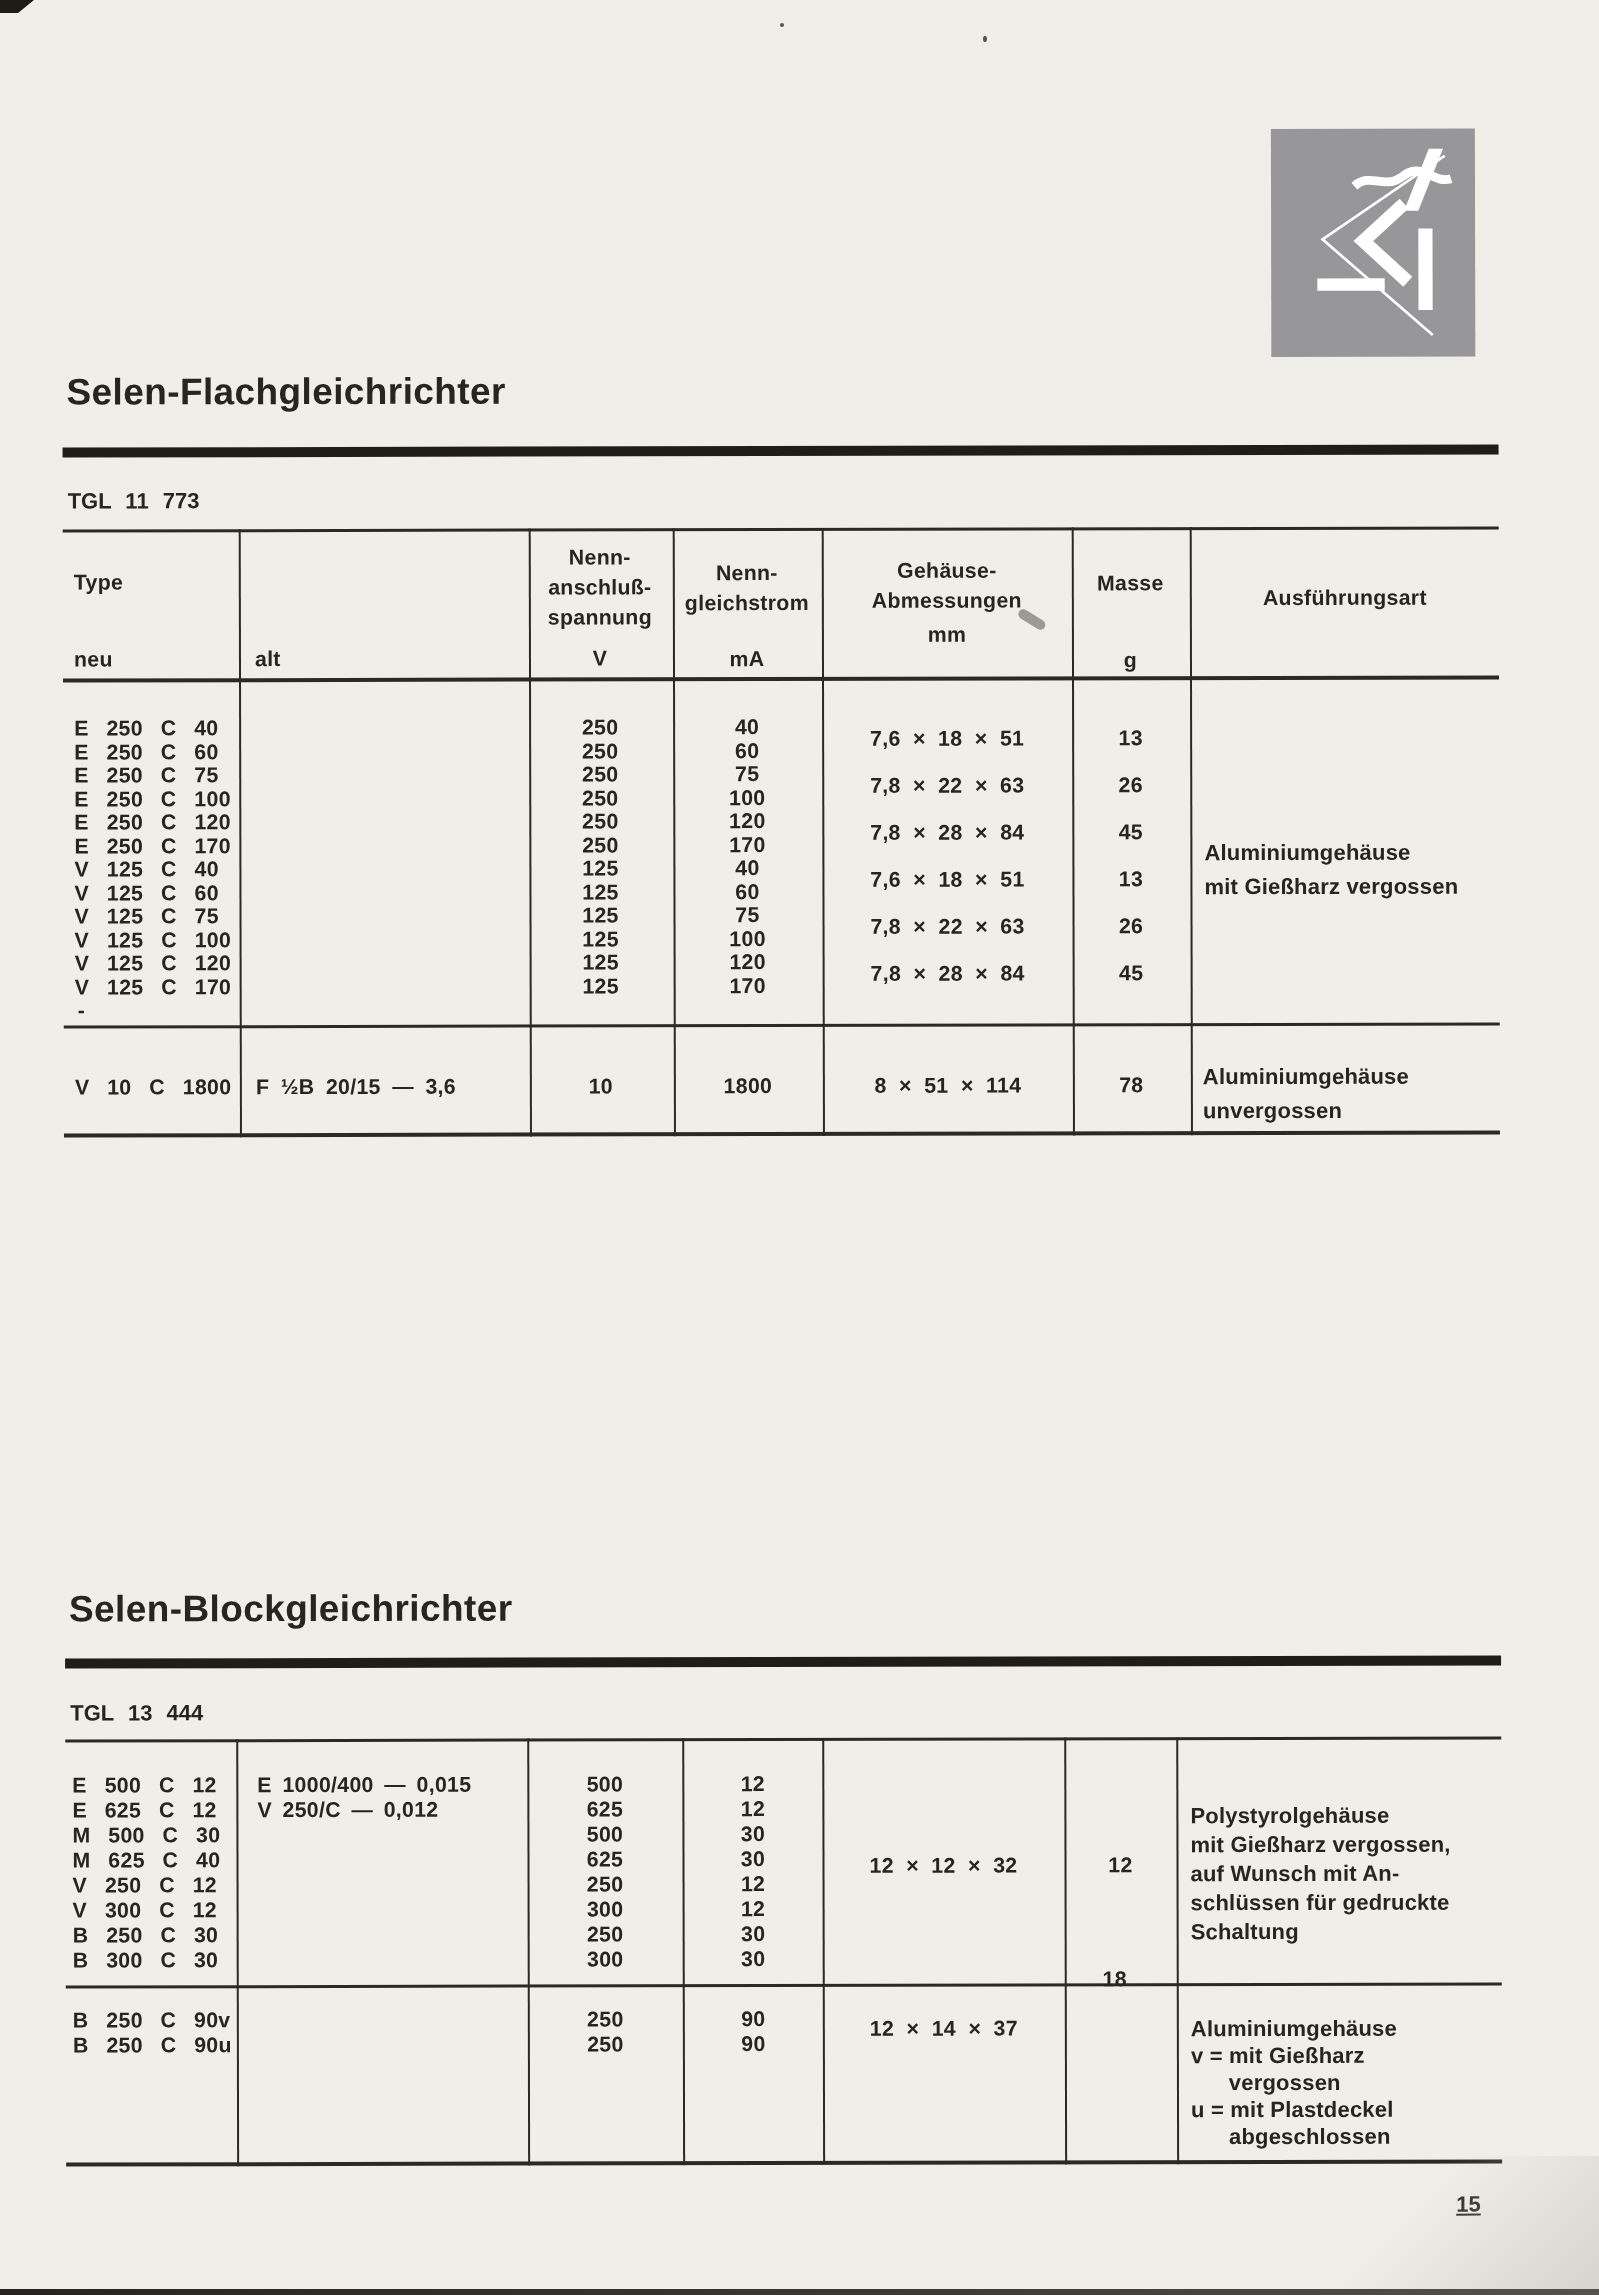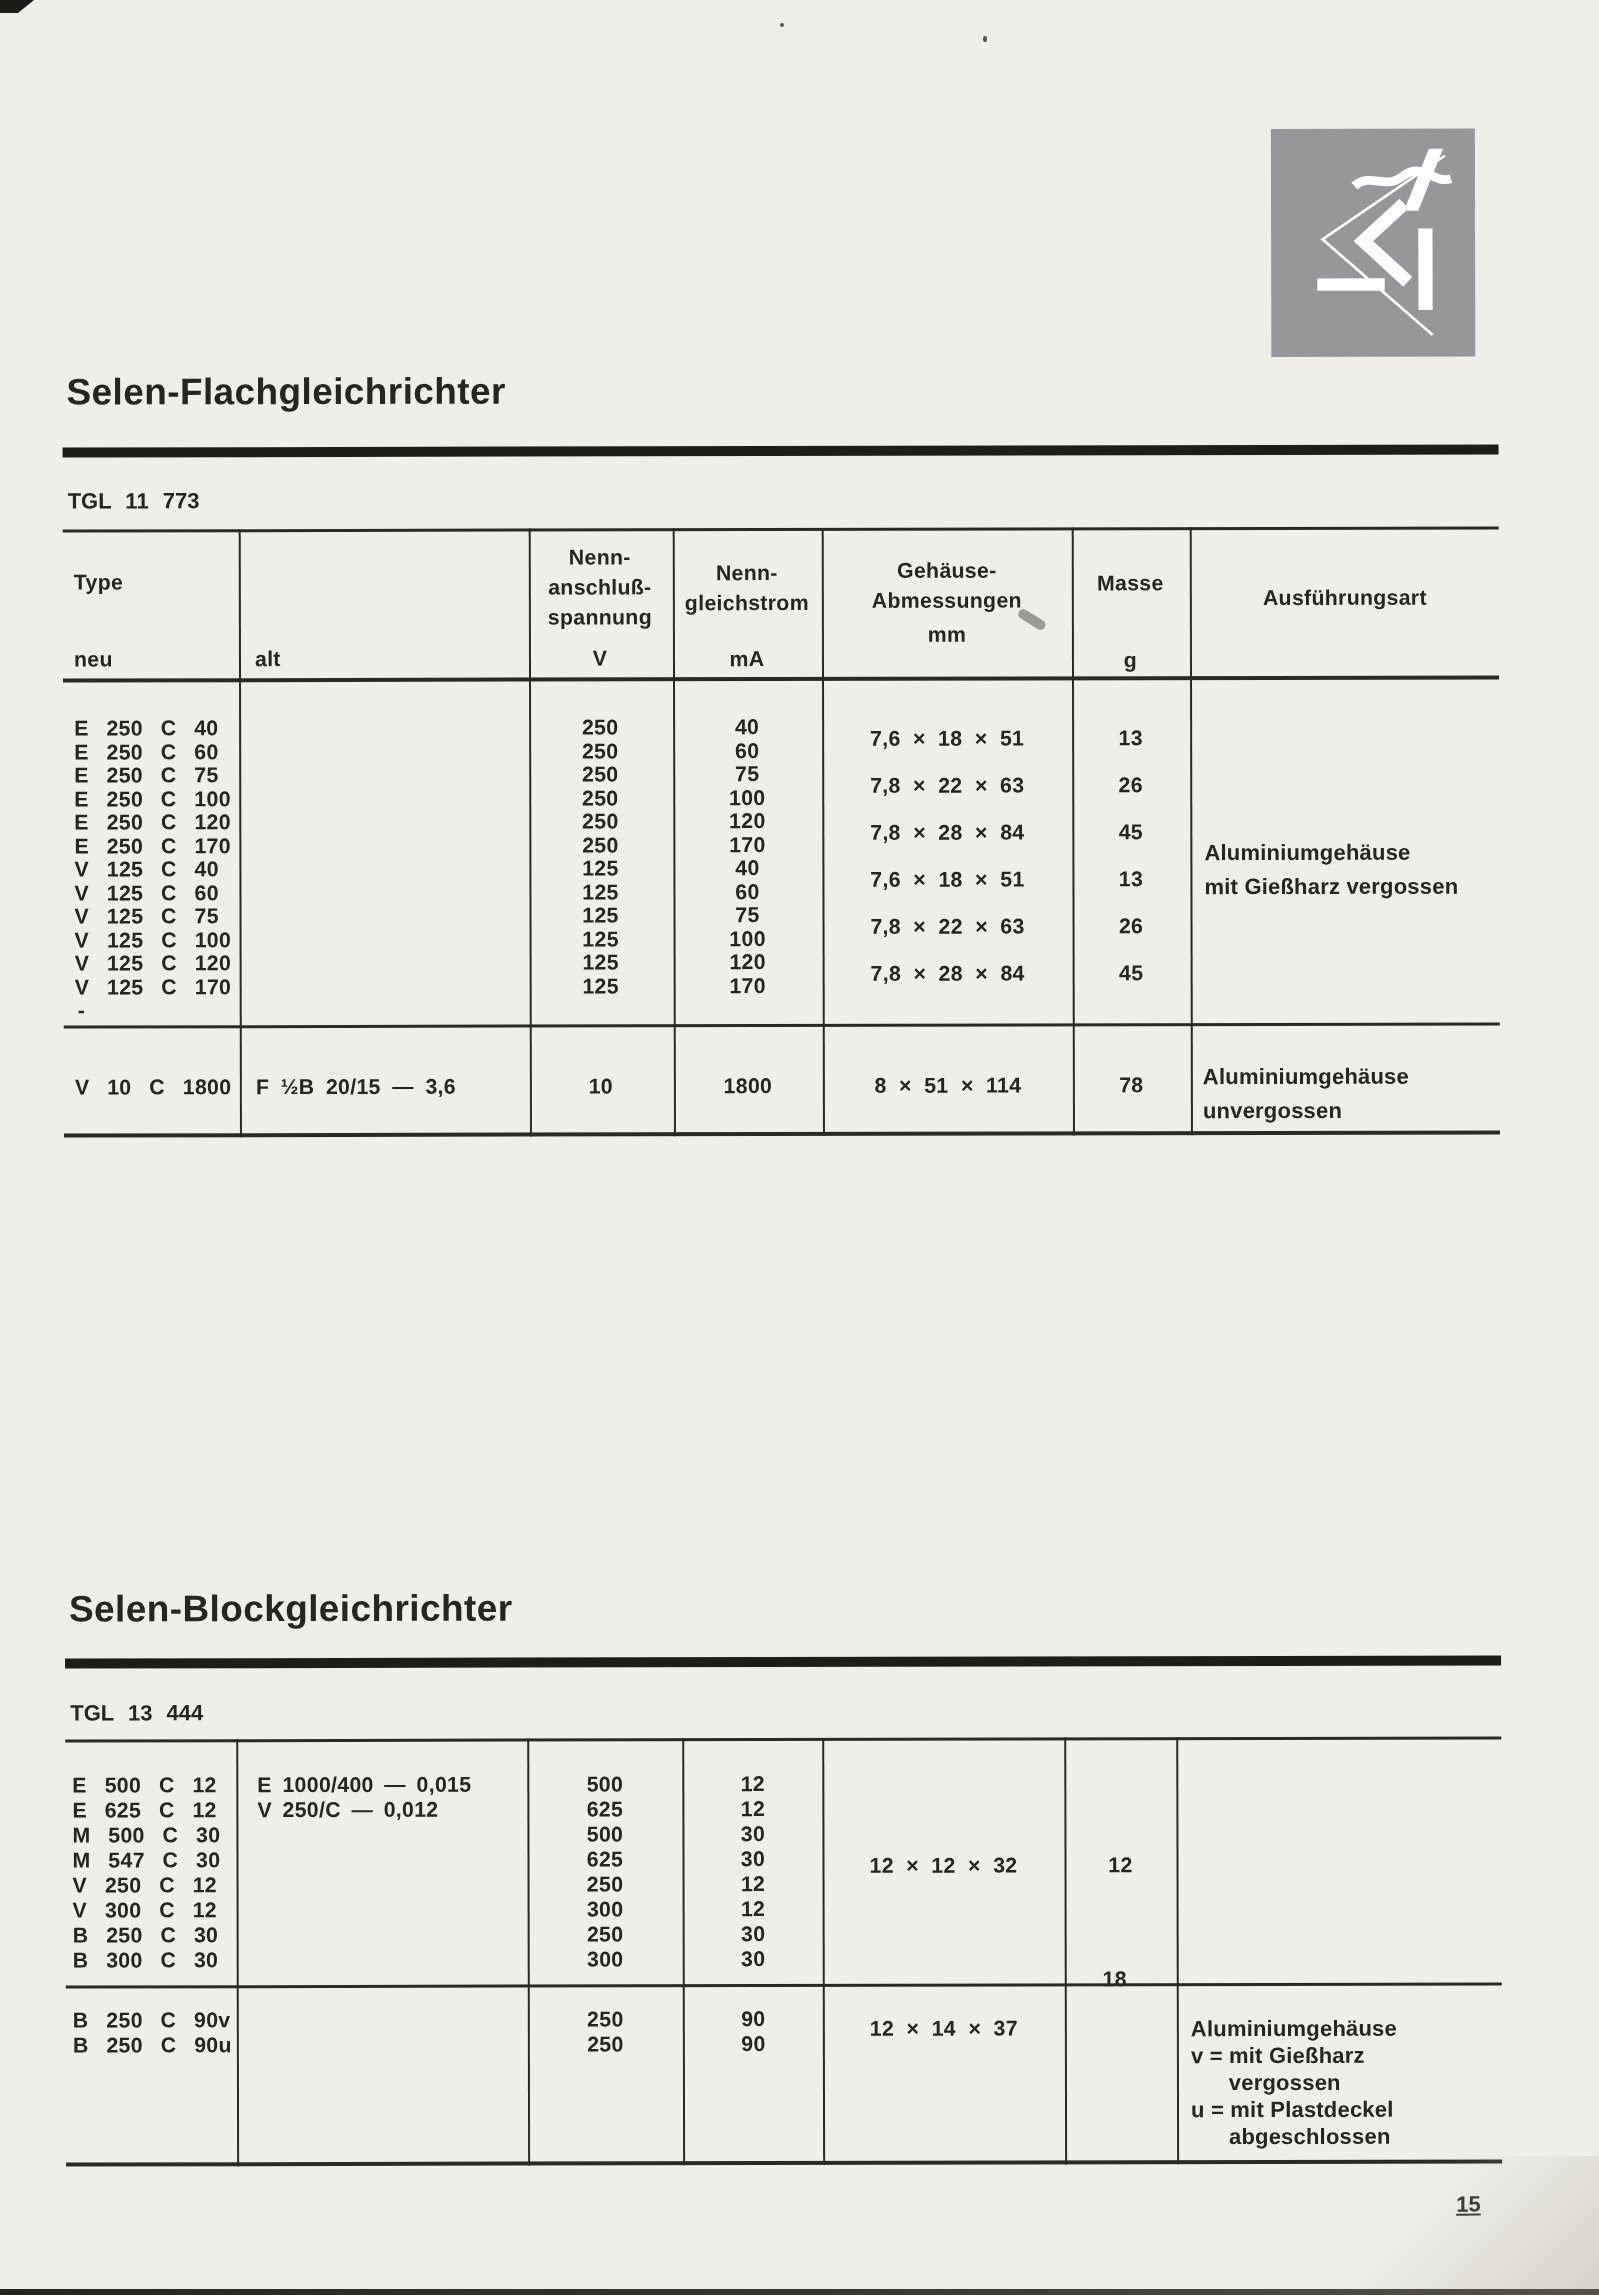--- a/index.html
+++ b/index.html
@@ -110,26 +110,27 @@
     <div class="hline" style="left:64px;top:1738px;width:1436px;height:2.7px"></div>
     <div class="hline" style="left:64px;top:1984px;width:1436px;height:2.7px"></div>
     <div class="hline" style="left:64px;top:2161px;width:1436px;height:3.6px"></div>
     <div class="vline" style="left:235px;top:1738px;height:427px"></div>
     <div class="vline" style="left:526px;top:1738px;height:427px"></div>
     <div class="vline" style="left:681px;top:1738px;height:427px"></div>
     <div class="vline" style="left:821px;top:1738px;height:427px"></div>
     <div class="vline" style="left:1063px;top:1738px;height:427px"></div>
     <div class="vline" style="left:1175px;top:1738px;height:427px"></div>
 
-    <div class="cell lines typecol" style="left:71px;top:1772px;line-height:25px"><div class="ln">E 500 C 12</div><div class="ln">E 625 C 12</div><div class="ln">M 500 C 30</div><div class="ln">M 547 C 30</div><div class="ln">V 250 C 12</div><div class="ln">V 300 C 12</div><div class="ln">B 250 C 30</div><div class="ln">B 300 C 30</div></div>
+    <div class="cell lines typecol" style="left:71px;top:1772px;line-height:25px"><div class="ln">E 500 C 12</div><div class="ln">E 625 C 12</div><div class="ln">M 500 C 30</div><div class="ln">M 625 C 40</div><div class="ln">V 250 C 12</div><div class="ln">V 300 C 12</div><div class="ln">B 250 C 30</div><div class="ln">B 300 C 30</div></div>
     <div class="cell lines" style="left:256px;top:1772px;line-height:25px;word-spacing:4.4px"><div class="ln">E 1000/400 — 0,015</div><div class="ln"></div><div class="ln"></div><div class="ln"></div><div class="ln">V 250/C — 0,012</div><div class="ln"></div><div class="ln"></div><div class="ln"></div></div>
     <div class="cell c lines" style="left:528px;top:1772px;width:151px;line-height:25px"><div class="ln">500</div><div class="ln">625</div><div class="ln">500</div><div class="ln">625</div><div class="ln">250</div><div class="ln">300</div><div class="ln">250</div><div class="ln">300</div></div>
     <div class="cell c lines" style="left:683px;top:1772px;width:137px;line-height:25px"><div class="ln">12</div><div class="ln">12</div><div class="ln">30</div><div class="ln">30</div><div class="ln">12</div><div class="ln">12</div><div class="ln">30</div><div class="ln">30</div></div>
     <div class="cell c dimcol" style="left:823px;top:1854px;width:238px">12 × 12 × 32</div>
     <div class="cell c" style="left:1065px;top:1854px;width:108px">12</div>
+    <div class="cell lines exec" style="left:1189px;top:1802px;line-height:29px"><div class="ln">Polystyrolgehäuse</div><div class="ln">mit Gießharz vergossen,</div><div class="ln">auf Wunsch mit An-</div><div class="ln">schlüssen für gedruckte</div><div class="ln">Schaltung</div></div>
 
     <div class="cell lines typecol" style="left:71px;top:2007px;line-height:25px"><div class="ln">B 250 C 90v</div><div class="ln">B 250 C 90u</div></div>
     <div class="cell c lines" style="left:528px;top:2007px;width:151px;line-height:25px"><div class="ln">250</div><div class="ln">250</div></div>
     <div class="cell c lines" style="left:683px;top:2007px;width:137px;line-height:25px"><div class="ln">90</div><div class="ln">90</div></div>
     <div class="cell c dimcol" style="left:823px;top:2017px;width:238px">12 × 14 × 37</div>
     <div class="cell c" style="left:1065px;top:1968px;width:96px">18</div>
     <div class="cell lines exec" style="left:1189px;top:2016px;line-height:27px"><div class="ln">Aluminiumgehäuse</div><div class="ln">v = mit Gießharz</div><div class="ln">&nbsp;&nbsp;&nbsp;&nbsp;&nbsp;&nbsp;vergossen</div><div class="ln">u = mit Plastdeckel</div><div class="ln">&nbsp;&nbsp;&nbsp;&nbsp;&nbsp;&nbsp;abgeschlossen</div></div>
 
     <div class="pagenum" style="left:1454px;top:2193px">15</div>
   </div>

